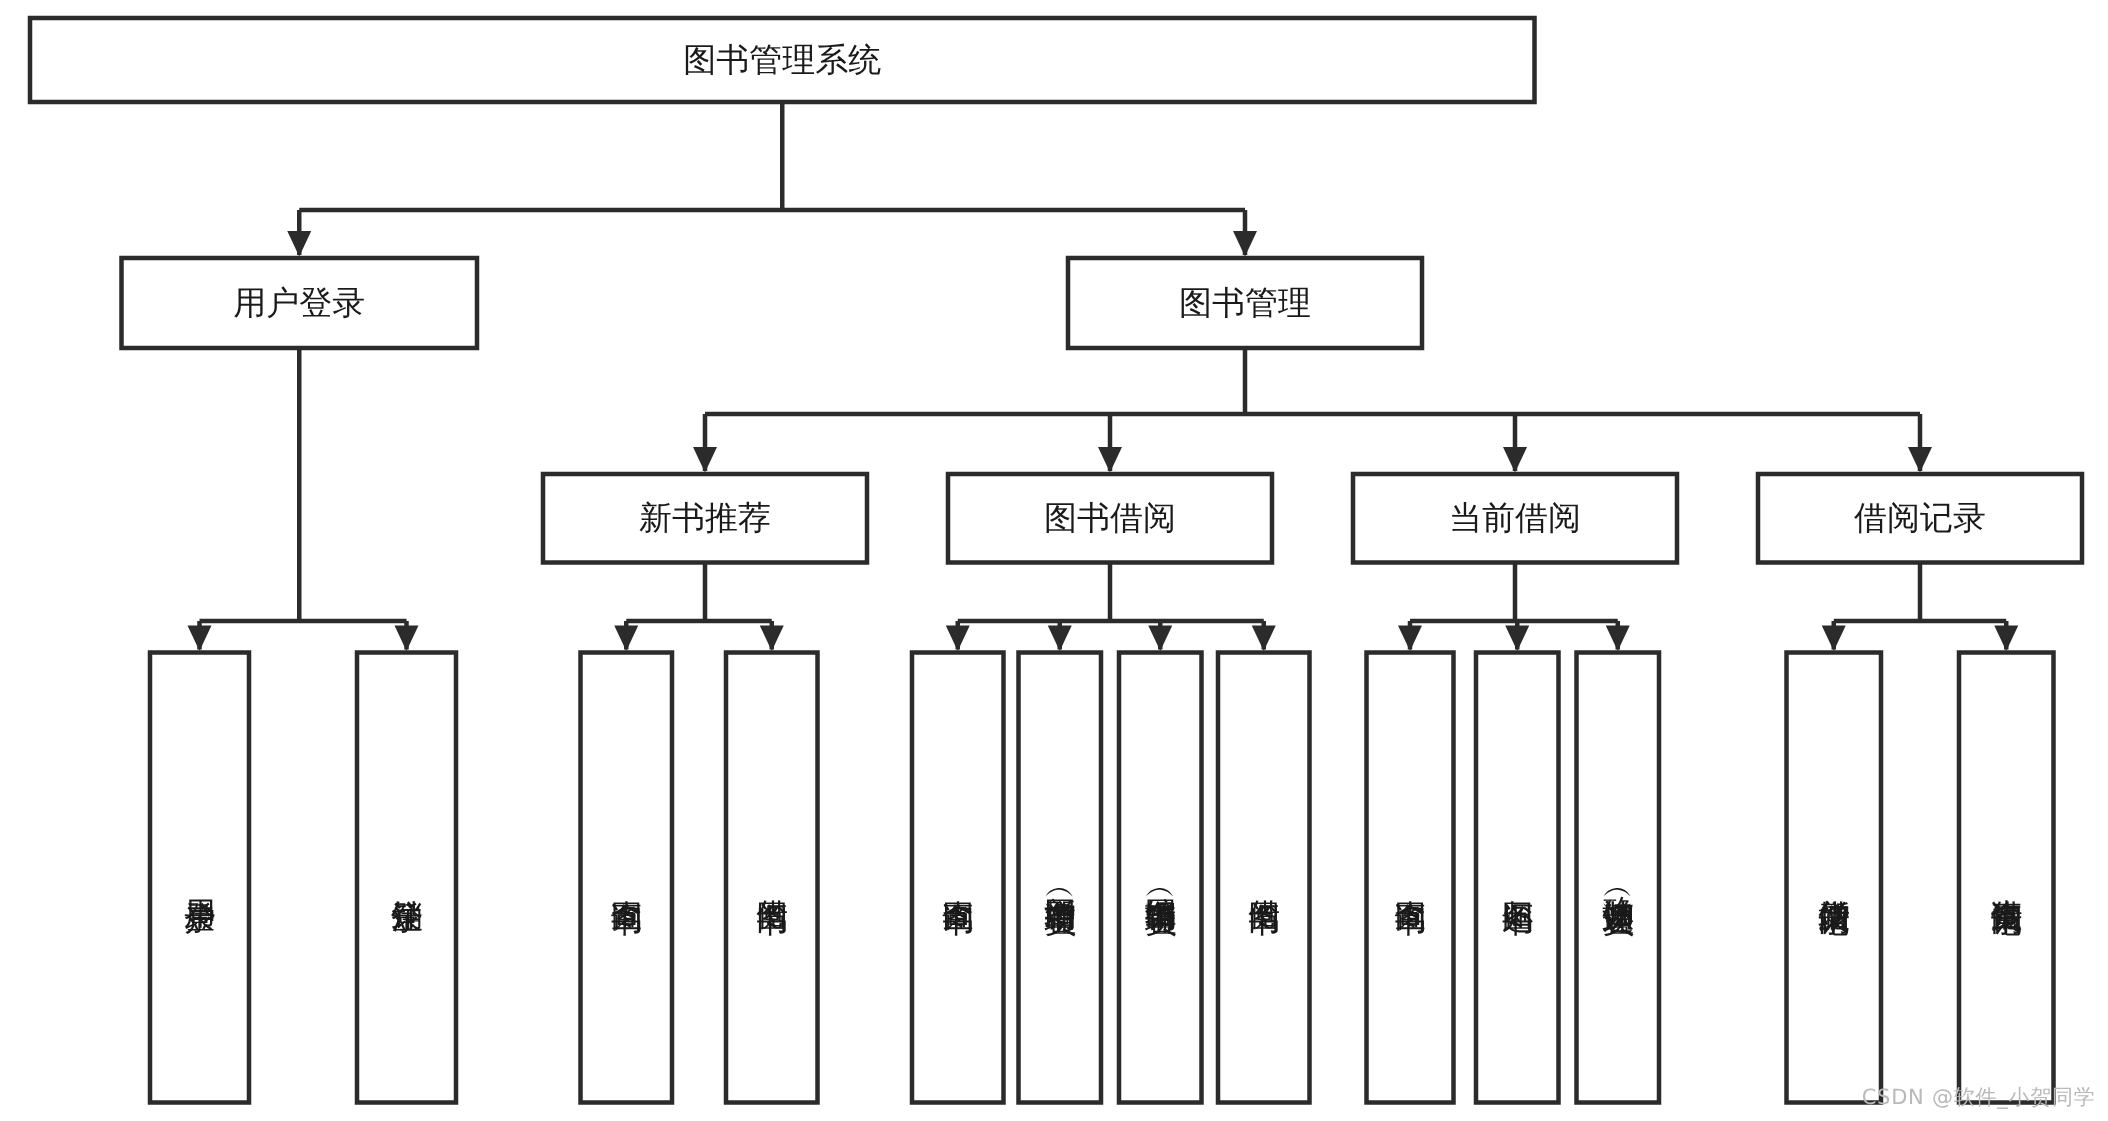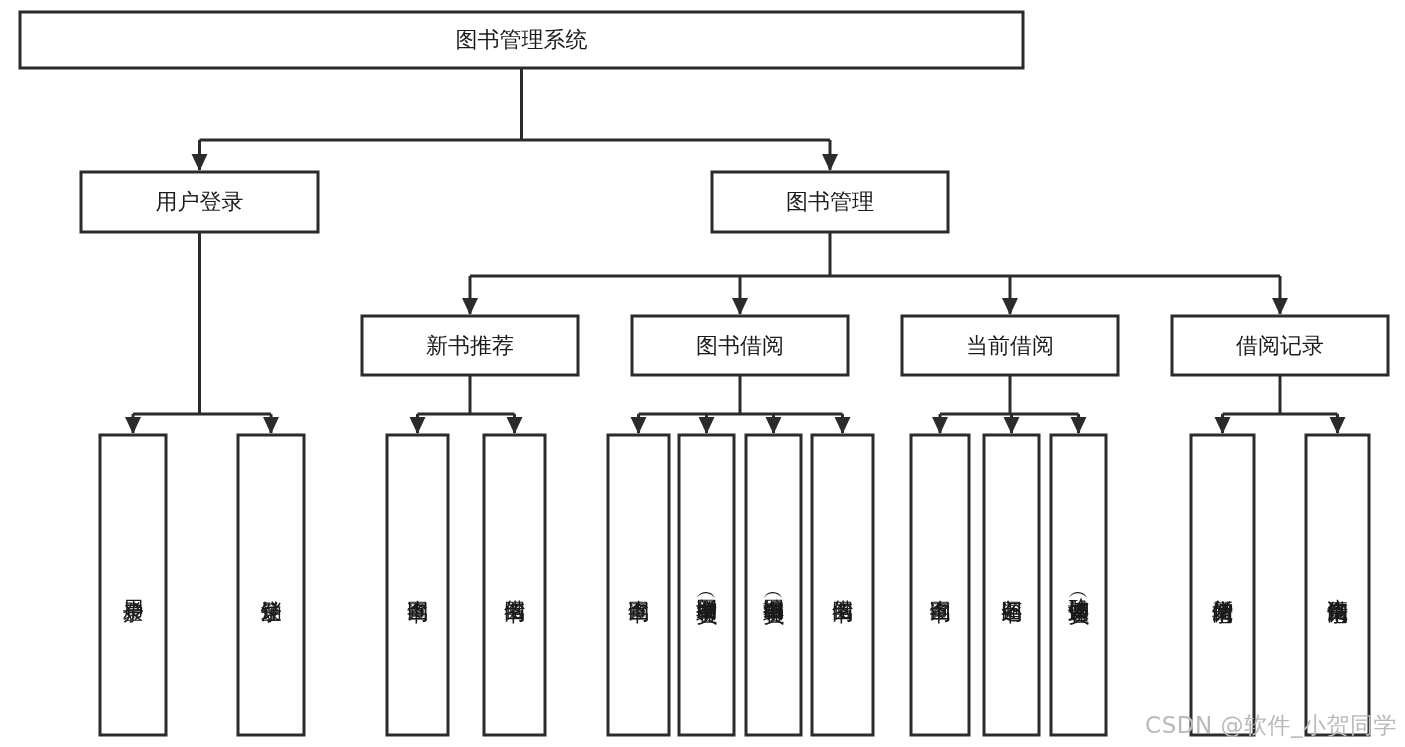--- a/index.html
+++ b/index.html
@@ -59,21 +59,21 @@
     color: #1a1a1a;
     letter-spacing: 1px;
     white-space: nowrap;
     text-align: center;
   }
   .watermark {
     position: absolute;
     right: 8px;
     bottom: 6px;
     font-family: "DejaVu Sans", "Liberation Sans", sans-serif;
-    font-size: 23px;
+    font-size: 14px;
     color: #b9b9b9;
     white-space: nowrap;
     letter-spacing: 0.5px;
   }
 </style>
 </head>
 <body>
 
 <div id="diagram-root">
 

